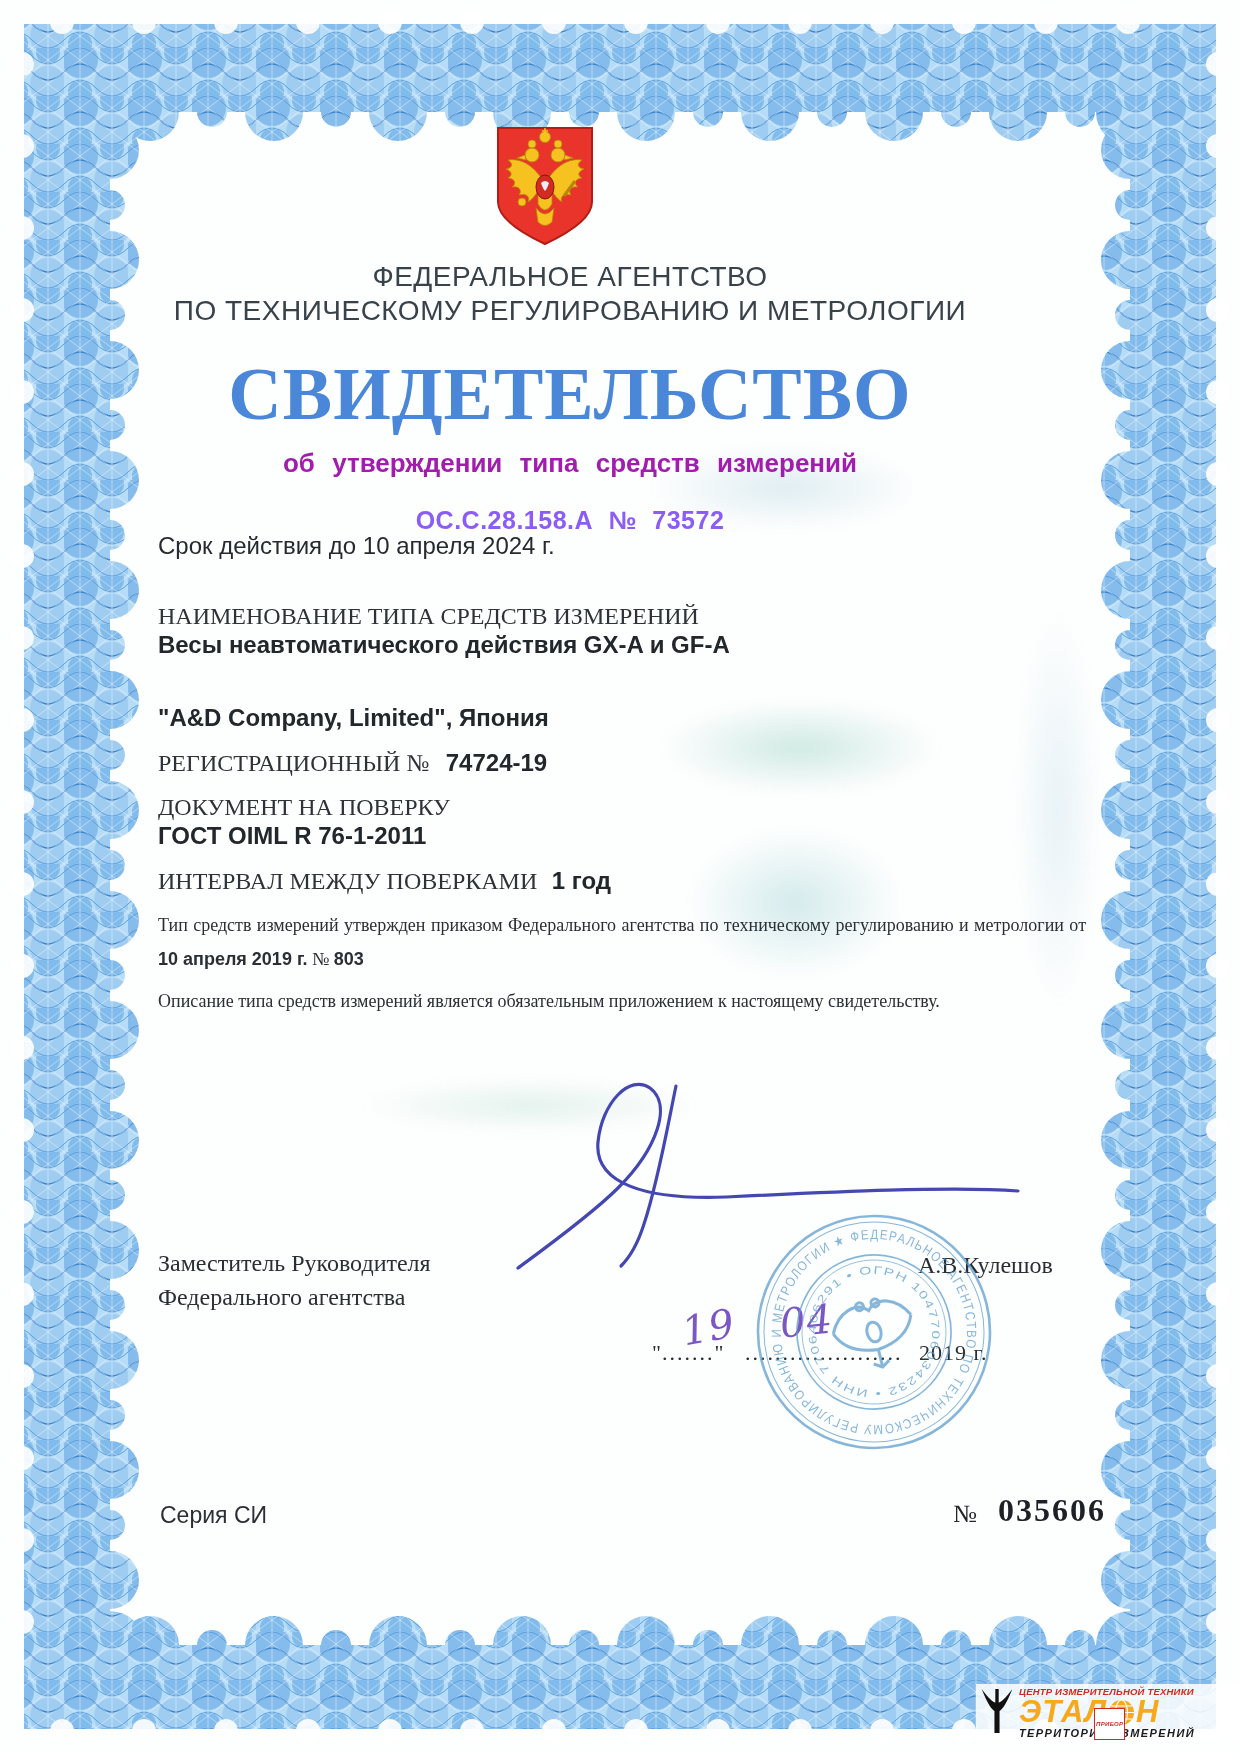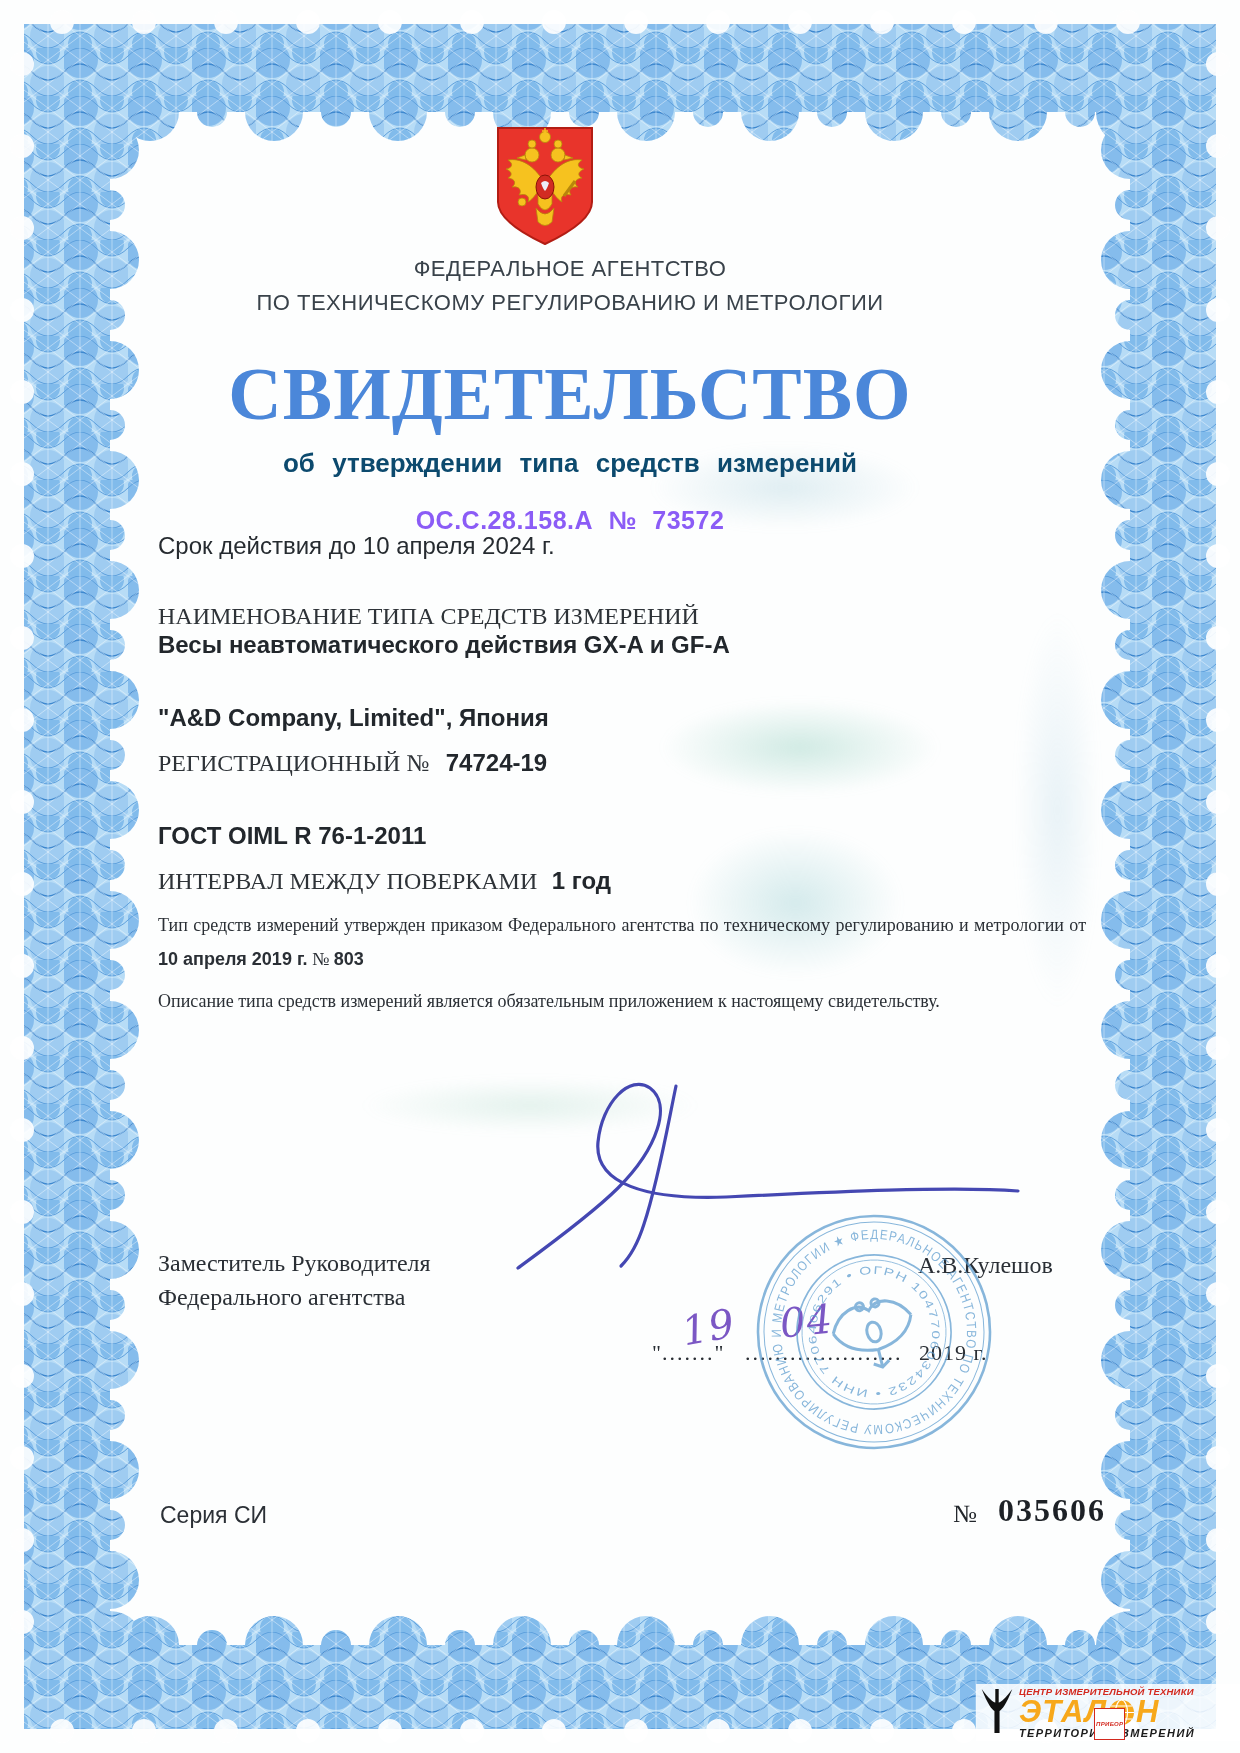--- a/index.html
+++ b/index.html
@@ -1,23 +1,23 @@
 <!DOCTYPE html>
 <html><head>
 <meta charset="utf-8">
 <style>
   html,body{margin:0;padding:0;width:1240px;height:1753px;background:#ffffff;overflow:hidden;}
   .paper{position:absolute;inset:0;width:1240px;height:1753px;background:#fdfefe;font-family:"Liberation Sans","DejaVu Sans",sans-serif;}
   .abs{position:absolute;}
   .centercol{position:absolute;left:110px;width:920px;text-align:center;}
   .sans{font-family:"Liberation Sans","DejaVu Sans",sans-serif;}
 
-  .agency{top:252px;font-size:22px;line-height:34px;color:#39424a;letter-spacing:.5px;}
+  .agency{top:260px;font-size:28px;line-height:34px;color:#39424a;letter-spacing:.5px;}
   .title{top:352px;font-family:"Liberation Serif","DejaVu Serif",serif;font-weight:bold;font-size:74px;color:#4b87d9;letter-spacing:1px;}
-  .subtitle{top:448px;font-weight:bold;font-size:26px;color:#0c4a6e;word-spacing:10px;}
+  .subtitle{top:448px;font-weight:bold;font-size:26px;color:#a21caf;word-spacing:10px;}
   .certnum{top:506px;font-weight:bold;font-size:25px;color:#8b5cf6;word-spacing:8px;letter-spacing:.5px;text-align:center;}
 
   .lblock{position:absolute;left:158px;width:928px;color:#262b30;}
   .validity{top:532px;font-weight:normal;font-size:24px;}
   .flabel{font-family:"Liberation Serif","DejaVu Serif",serif;font-size:24px;color:#2e3338;}
   .fvalue{font-weight:bold;font-size:24px;color:#22272c;}
   .para{font-family:"Liberation Serif","DejaVu Serif",serif;font-size:18px;line-height:34px;text-align:justify;color:#2a2f35;}
   .b{font-family:"Liberation Sans","DejaVu Sans",sans-serif;font-weight:bold;}
 
   .signer{left:158px;top:1246px;font-family:"Liberation Serif","DejaVu Serif",serif;font-size:24px;line-height:34px;color:#2a2f35;}
@@ -137,20 +137,21 @@
     <div class="lblock flabel" style="top:603px">НАИМЕНОВАНИЕ ТИПА СРЕДСТВ ИЗМЕРЕНИЙ</div>
     <div class="lblock fvalue" style="top:631px">Весы неавтоматического действия GX-A и GF-A</div>
 
     <div class="lblock fvalue" style="top:704px">"A&amp;D Company, Limited", Япония</div>
 
     <div class="lblock" style="top:749px">
       <span class="flabel">РЕГИСТРАЦИОННЫЙ №</span>
       <span class="fvalue" style="margin-left:12px">74724-19</span>
     </div>
 
+    <div class="lblock flabel" style="top:794px">ДОКУМЕНТ НА ПОВЕРКУ</div>
     <div class="lblock fvalue" style="top:822px">ГОСТ OIML R 76-1-2011</div>
 
     <div class="lblock" style="top:867px">
       <span class="flabel">ИНТЕРВАЛ МЕЖДУ ПОВЕРКАМИ</span>
       <span class="fvalue" style="margin-left:10px">1 год</span>
     </div>
 
     <div class="lblock para" style="top:908px">
       <span>Тип средств измерений утвержден приказом Федерального агентства по техническому регулированию и метрологии от</span>
       <span class="b">10 апреля 2019 г.</span>

